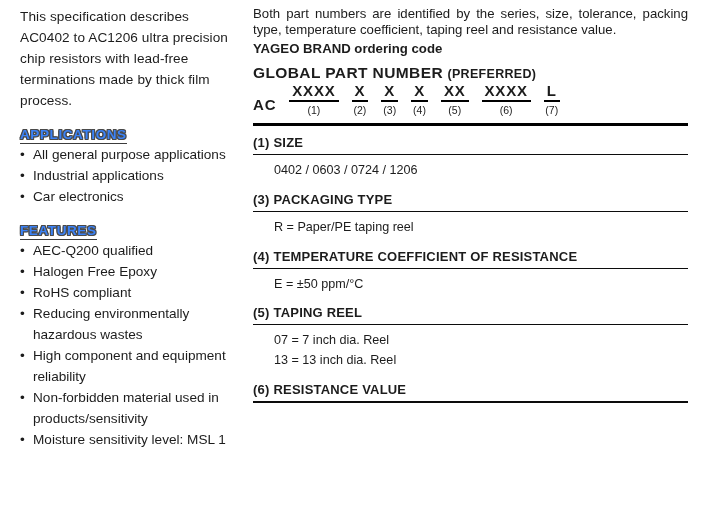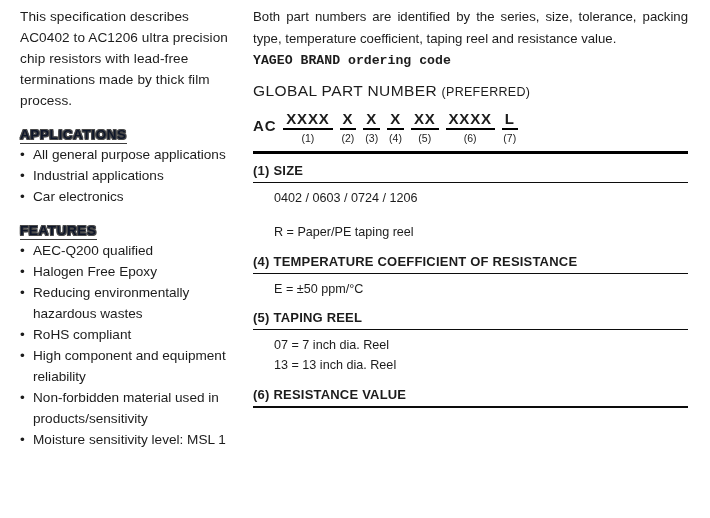--- a/index.html
+++ b/index.html
@@ -14,44 +14,44 @@
 
   
   .left-col { position: absolute; left: 20px; top: 6px; width: 216px; }
   .intro-left { font-size: 13.6px; line-height: 21px; letter-spacing: 0.1px; }
   .outline-head {
     display: inline-block;
     margin-top: 16px;
     font-size: 13.5px;
     font-weight: bold;
     letter-spacing: 0.6px;
-    color: #0f172a;
+    color: #3b82f6;
     text-shadow: -1px 0 #4a4a4a, 0 1px #4a4a4a, 1px 0 #4a4a4a, 0 -1px #4a4a4a,
                  -1px -1px #4a4a4a, 1px 1px #4a4a4a, -1px 1px #4a4a4a, 1px -1px #4a4a4a;
     border-bottom: 1.5px solid #3c3c3c;
     padding-bottom: 1px;
   }
   .bullet-list { list-style: none; }
   .bullet-list li {
     position: relative;
     padding-left: 13px;
     font-size: 13.6px;
     line-height: 21px;
   }
   .bullet-list li::before { content: "•"; position: absolute; left: 0; top: 0; }
 
   
   .right-col { position: absolute; left: 253px; top: 6px; width: 435px; }
-  .intro-right { font-size: 13.2px; line-height: 22px; text-align: justify; }
-  .ordering-code { font-size: 13.2px; font-weight: bold; margin-top: 3px; font-family: Liberation Mono, monospace; }
-  .gpn { margin-top: 14px; font-weight: normal; }
+  .intro-right { font-size: 13.2px; line-height: 16px; text-align: justify; }
+  .ordering-code { font-size: 13.2px; font-weight: bold; margin-top: 3px; }
+  .gpn { margin-top: 8px; font-weight: bold; }
   .gpn-title { font-size: 15.5px; letter-spacing: 0.4px; }
   .gpn-suffix { font-size: 12.5px; letter-spacing: 0.3px; }
 
-  .pn-row { display: flex; align-items: center; gap: 7px; margin-top: 10px; }
+  .pn-row { display: flex; align-items: flex-end; gap: 13px; }
   .pn-seg { text-align: center; }
   .pn-text {
     display: inline-block;
     font-size: 15px;
     font-weight: bold;
     letter-spacing: 0.8px;
     border-bottom: 2.2px solid #000;
     padding: 0 3px 1px 3px;
   }
   .pn-seg.plain .pn-text { border-bottom: none; padding: 0; }
@@ -85,22 +85,22 @@
     <ul class="bullet-list">
       <li>All general purpose applications</li>
       <li>Industrial applications</li>
       <li>Car electronics</li>
     </ul>
 
     <div class="outline-head">FEATURES</div>
     <ul class="bullet-list">
       <li>AEC-Q200 qualified</li>
       <li>Halogen Free Epoxy</li>
+      <li>RoHS compliant</li>
       <li>Reducing environmentally hazardous wastes</li>
-      <li>RoHS compliant</li>
       <li>High component and equipment reliability</li>
       <li>Non-forbidden material used in products/sensitivity</li>
       <li>Moisture sensitivity level: MSL 1</li>
     </ul>
   </div>
 
   <div class="right-col">
     <p class="intro-right">Both part numbers are identified by the series, size, tolerance, packing type, temperature coefficient, taping reel and resistance value.</p>
 
     <div class="ordering-code">YAGEO BRAND ordering code</div>
@@ -151,20 +151,23 @@
       <div class="sec-head">
         <span class="sec-num">(1)</span><span>SIZE</span>
       </div>
       <div class="sec-body">
         <div class="line">0402 / 0603 / 0724 / 1206</div>
       </div>
     </div>
 
 
     <div class="section">
+      <div class="sec-head">
+        <span class="sec-num">(3)</span><span>PACKAGING TYPE</span>
+      </div>
       <div class="sec-body">
         <div class="line">R = Paper/PE taping reel</div>
       </div>
     </div>
 
     <div class="section">
       <div class="sec-head">
         <span class="sec-num">(4)</span><span>TEMPERATURE COEFFICIENT OF RESISTANCE</span>
       </div>
       <div class="sec-body">

